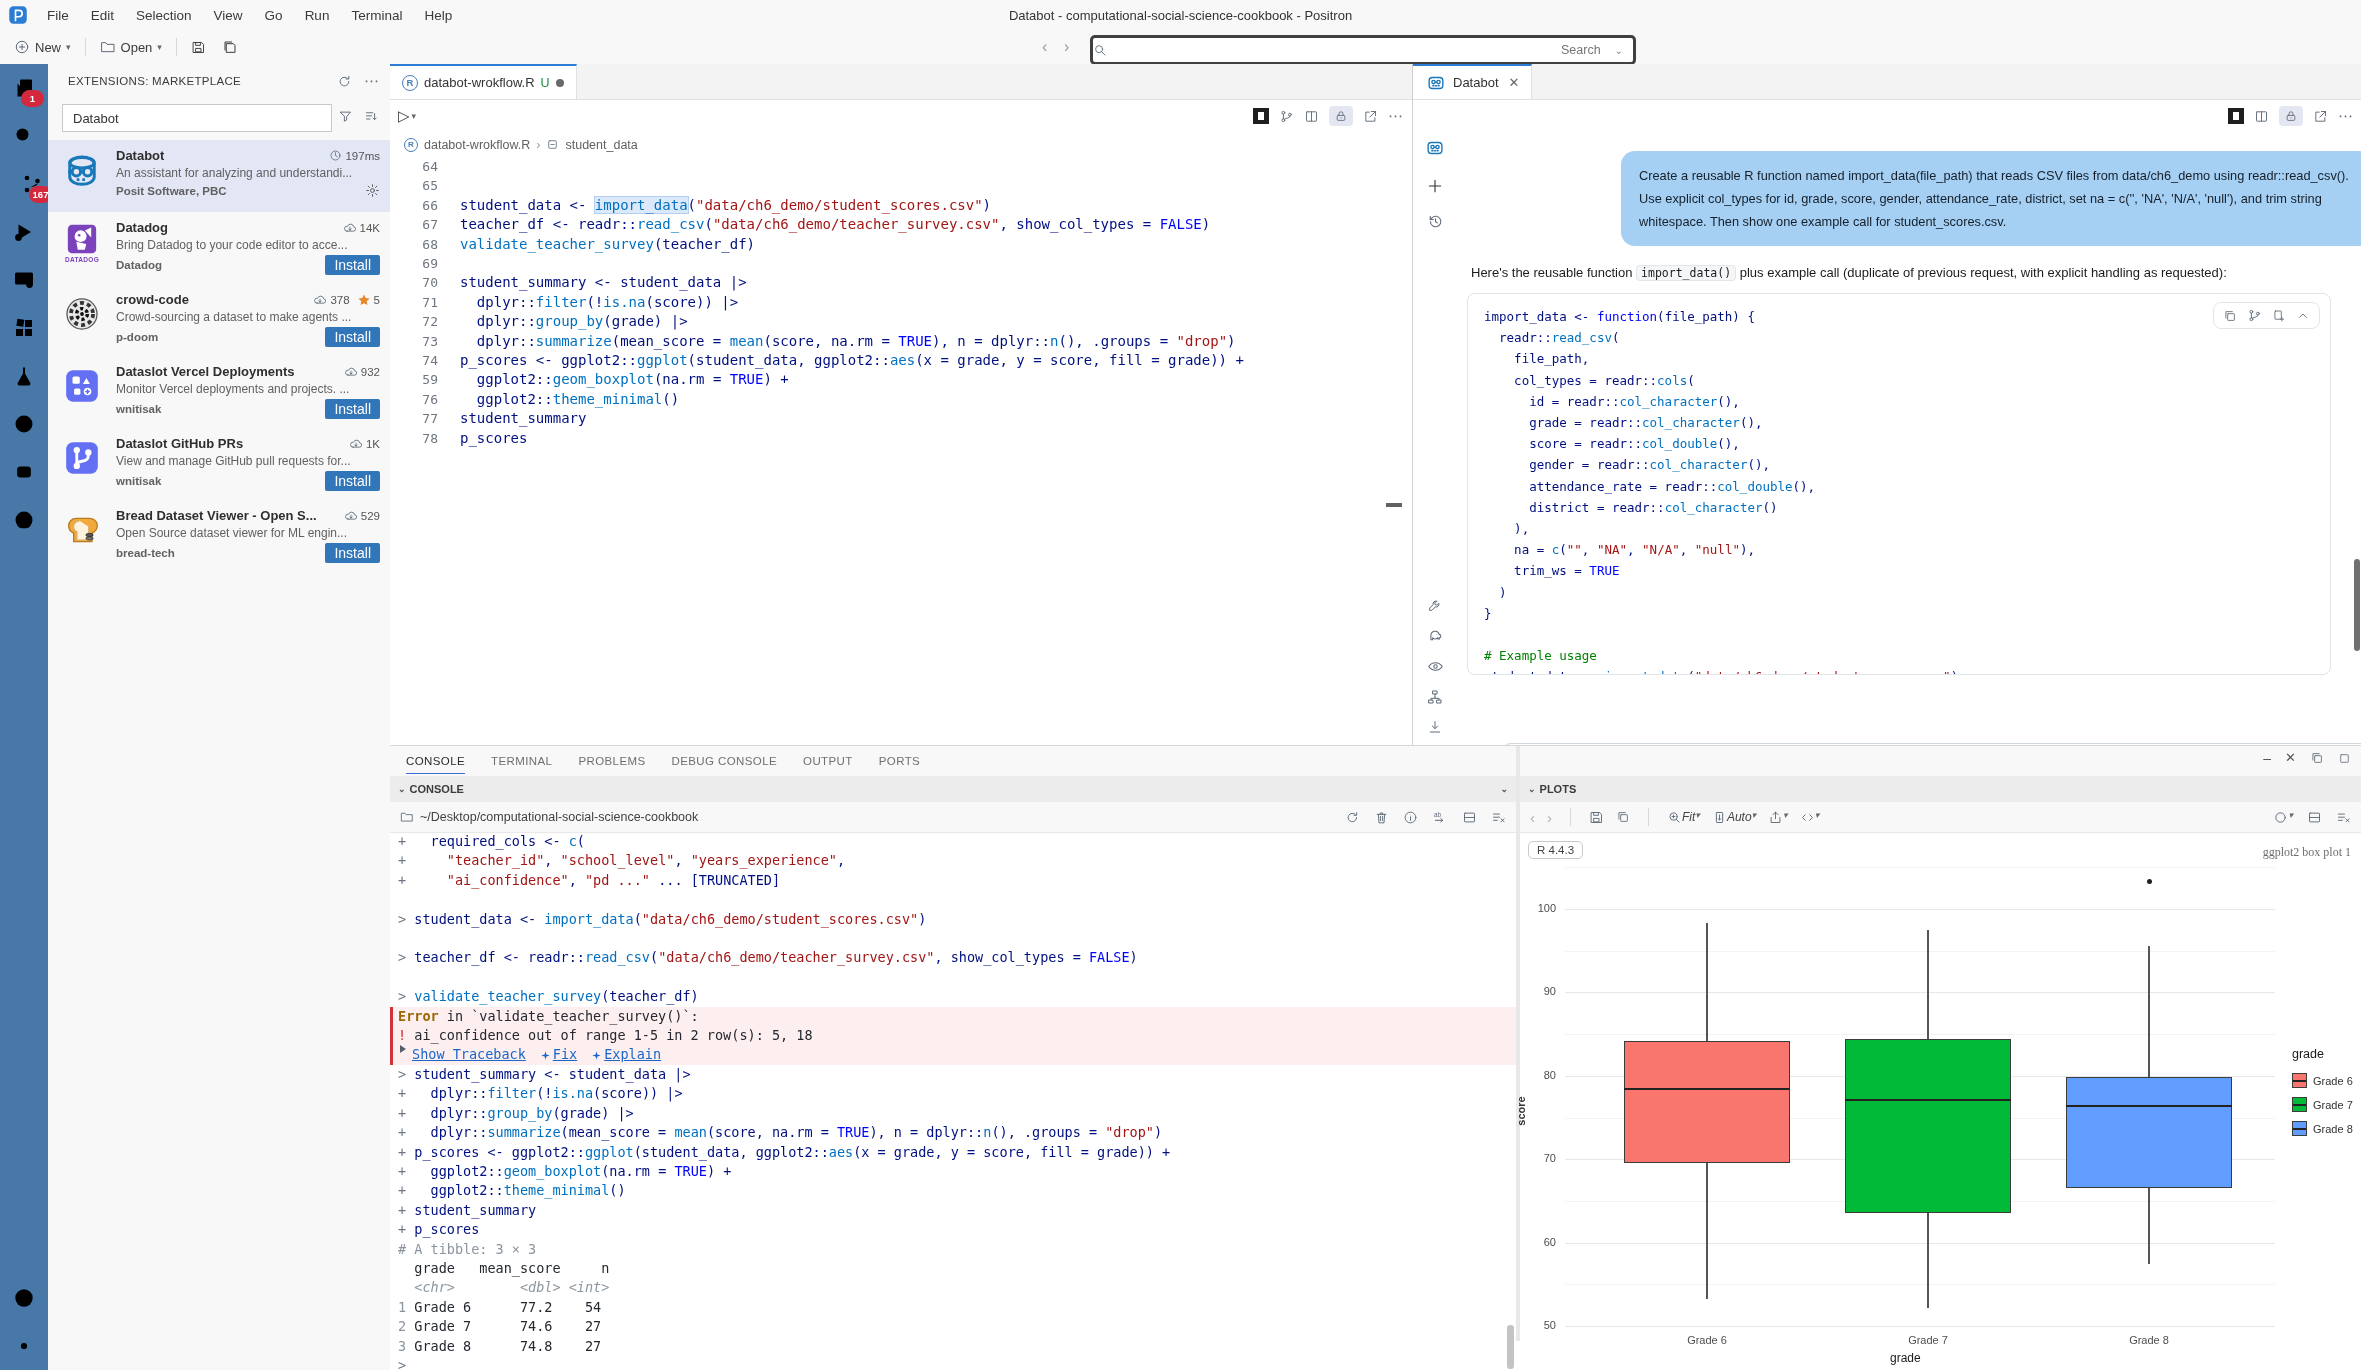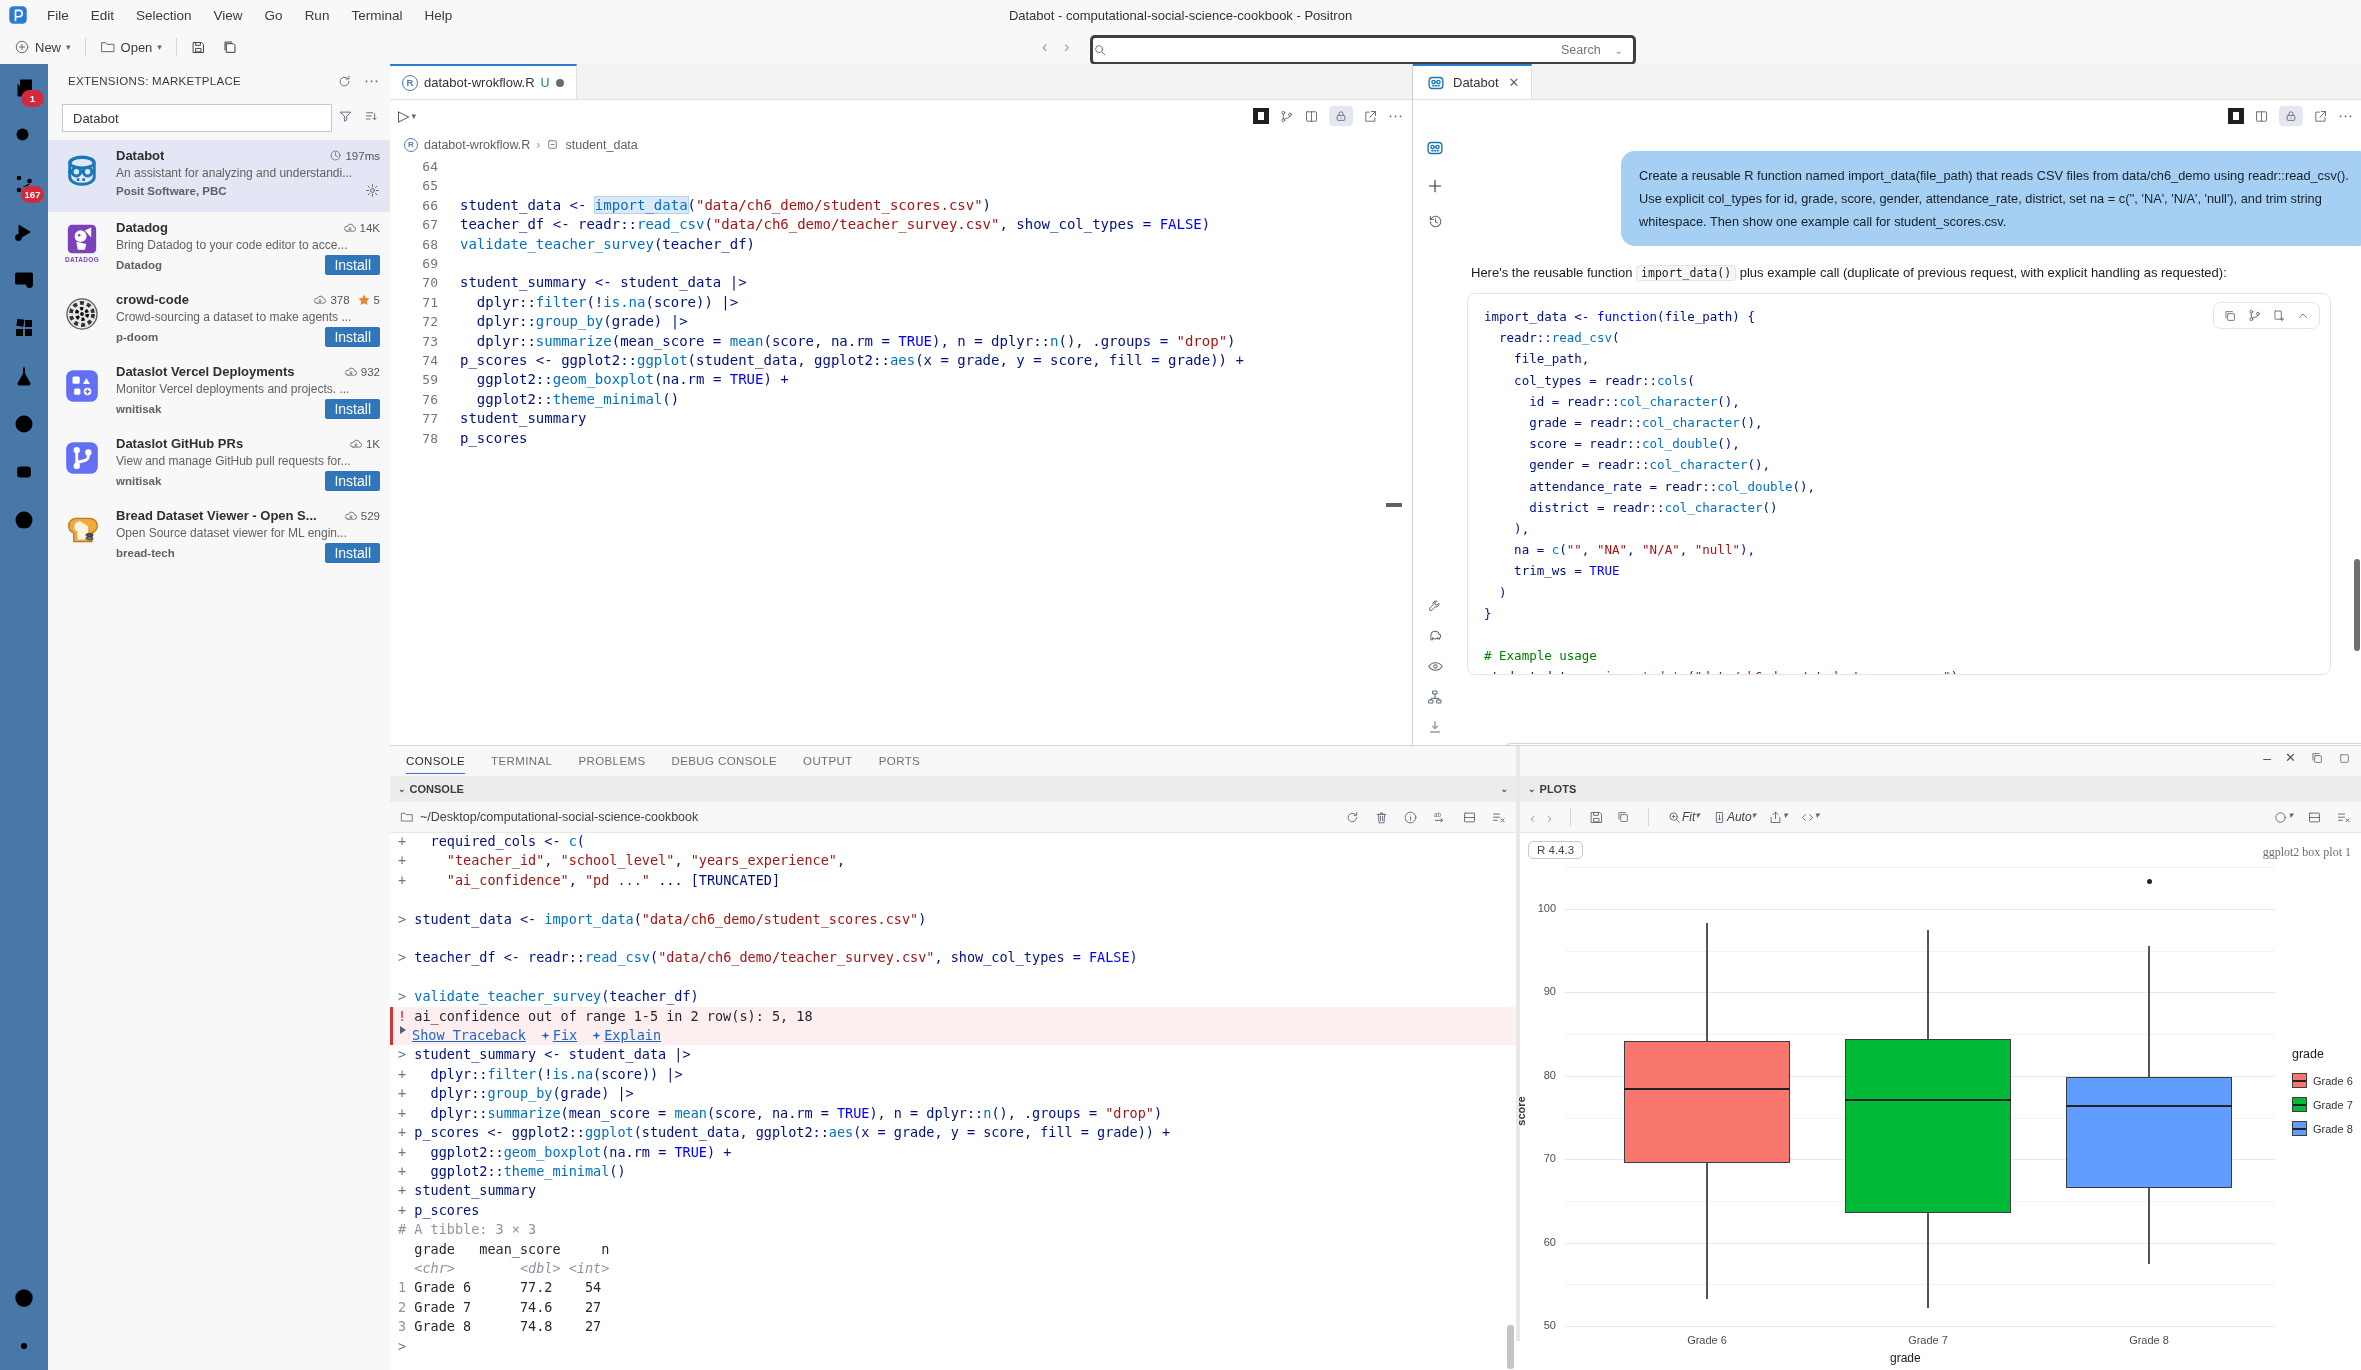--- a/index.html
+++ b/index.html
@@ -210,21 +210,21 @@
           <path d="M5.5 7.5v13h11.5"></path>
         </svg>
         <span class="badge">1</span>
       </div>
       <div class="act-item" style="top: 48px; position: absolute;">
         <svg viewBox="0 0 24 24" style="width:24px;height:24px;">
           <circle cx="10.5" cy="10.5" r="6"></circle>
           <path d="M15 15l5.5 5.5"></path>
         </svg>
       </div>
-      <div class="act-item" style="top: 96px; position: absolute;">
+      <div class="act-item" style="top: 96px; position: absolute; padding-left: 8px;">
         <svg viewBox="0 0 24 24" style="width:24px;height:24px;">
           <circle cx="7" cy="6" r="2.3"></circle>
           <circle cx="7" cy="18" r="2.3"></circle>
           <circle cx="17.5" cy="9" r="2.3"></circle>
           <path d="M7 8.3v7.4M17.5 11.3c0 3.8-6 3-8.5 4.7"></path>
         </svg>
         <span class="badge">167</span>
       </div>
       <div class="act-item" style="top: 144px; position: absolute;">
         <svg viewBox="0 0 24 24" style="width:24px;height:24px;">
@@ -825,20 +825,21 @@
       <div class="con-body mono" id="conbody">
           <div class="con-line"><span class="prompt">+</span><span class="codebody">   required_cols &lt;- <span class="tk-fn">c</span>(</span></div>
           <div class="con-line"><span class="prompt">+</span><span class="codebody">     <span class="tk-str">"teacher_id"</span>, <span class="tk-str">"school_level"</span>, <span class="tk-str">"years_experience"</span>,</span></div>
           <div class="con-line"><span class="prompt">+</span><span class="codebody">     <span class="tk-str">"ai_confidence"</span>, <span class="tk-str">"pd ..."</span> ... [TRUNCATED]</span></div>
           <div class="con-line">&nbsp;</div>
           <div class="con-line"><span class="prompt">&gt;</span><span class="codebody"> student_data &lt;- <span class="tk-fn">import_data</span>(<span class="tk-str">"data/ch6_demo/student_scores.csv"</span>)</span></div>
           <div class="con-line">&nbsp;</div>
           <div class="con-line"><span class="prompt">&gt;</span><span class="codebody"> teacher_df &lt;- readr::<span class="tk-fn">read_csv</span>(<span class="tk-str">"data/ch6_demo/teacher_survey.csv"</span>, show_col_types = <span class="tk-kw">FALSE</span>)</span></div>
           <div class="con-line">&nbsp;</div>
           <div class="con-line"><span class="prompt">&gt;</span><span class="codebody"> <span class="tk-fn">validate_teacher_survey</span>(teacher_df)</span></div>
+          <div class="con-line pink"><span class="err-label">Error</span><span class="err-rest"> in `validate_teacher_survey()`:</span></div>
           <div class="con-line pink"><span class="bang">!</span><span class="err-rest"> ai_confidence out of range 1-5 in 2 row(s): 5, 18</span></div>
           <div class="con-line pink"><span class="tri"></span><span class="con-link">Show Traceback</span><span class="con-link"><svg viewBox="0 0 24 24" style="width:11px;height:11px;">
                 <path d="M12 3l2 7 7 2-7 2-2 7-2-7-7-2 7-2z" fill="#1a66c9" stroke="none"></path>
               </svg>Fix</span><span class="con-link"><svg viewBox="0 0 24 24" style="width:11px;height:11px;">
                 <path d="M12 3l2 7 7 2-7 2-2 7-2-7-7-2 7-2z" fill="#1a66c9" stroke="none"></path>
               </svg>Explain</span></div>
           <div class="con-line"><span class="prompt">&gt;</span><span class="codebody"> student_summary &lt;- student_data |&gt;</span></div>
           <div class="con-line"><span class="prompt">+</span><span class="codebody">   dplyr::<span class="tk-fn">filter</span>(!<span class="tk-fn">is.na</span>(score)) |&gt;</span></div>
           <div class="con-line"><span class="prompt">+</span><span class="codebody">   dplyr::<span class="tk-fn">group_by</span>(grade) |&gt;</span></div>
           <div class="con-line"><span class="prompt">+</span><span class="codebody">   dplyr::<span class="tk-fn">summarize</span>(mean_score = <span class="tk-fn">mean</span>(score, na.rm = <span class="tk-kw">TRUE</span>), n = dplyr::<span class="tk-fn">n</span>(), .groups = <span class="tk-str">"drop"</span>)</span></div>

